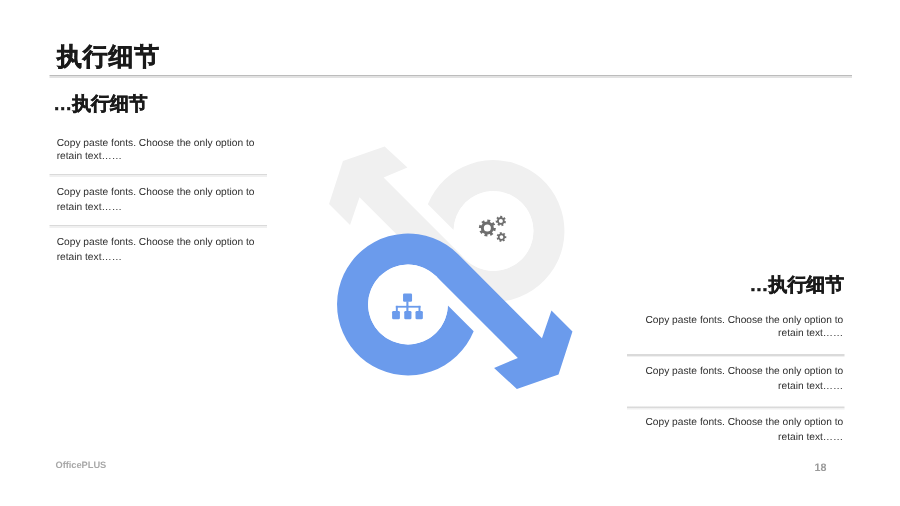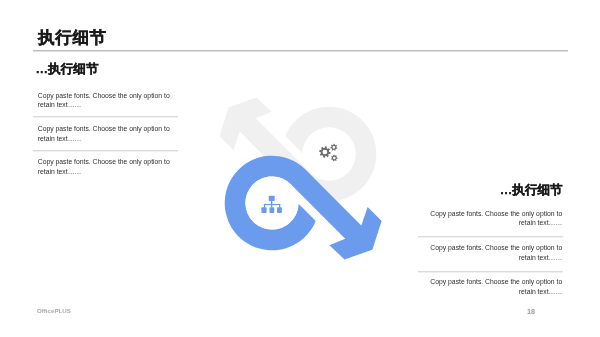--- a/index.html
+++ b/index.html
@@ -11,21 +11,21 @@
   .page-title{position:absolute;left:38px;top:29.6px;font-size:16.6px;font-weight:bold;color:#1a1a1a;letter-spacing:.6px;line-height:1;-webkit-text-stroke:0.32px #1a1a1a;}
   .title-rule{position:absolute;left:33px;top:50px;width:535px;height:2px;background:linear-gradient(to bottom,#bcbcbc 0,#bcbcbc 1px,#e2e2e2 1px,#e2e2e2 2px);}
 
   .sub-left{position:absolute;left:35.5px;top:63px;font-size:12.6px;font-weight:bold;color:#1a1a1a;line-height:1;-webkit-text-stroke:0.28px #1a1a1a;}
   .sub-right{position:absolute;right:37.3px;top:184px;font-size:12.6px;font-weight:bold;color:#1a1a1a;line-height:1;text-align:right;-webkit-text-stroke:0.28px #1a1a1a;}
 
   .para{position:absolute;font-size:6.8px;color:#2e2e2e;line-height:9.7px;width:132px;}
   .sep{position:absolute;height:2px;width:145px;background:linear-gradient(to bottom,#dadada 0,#dadada 1px,#f0f0f0 1px,#f0f0f0 2px);}
 
   .footer-logo{position:absolute;left:37px;top:307.2px;font-size:6.2px;font-weight:bold;color:#a8a8a8;letter-spacing:-0.02px;}
-  .page-num{position:absolute;left:527px;top:306.6px;font-size:7.2px;color:#9a9a9a;font-weight:bold;}
+  .page-num{position:absolute;left:543px;top:306.6px;font-size:7.2px;color:#9a9a9a;font-weight:bold;}
 
   .art{position:absolute;left:0;top:0;width:600px;height:337px;}
 </style>
 </head>
 <body>
 
 <div class="slide">
 
   <div class="page-title">执行细节</div>
   <div class="title-rule"></div>

